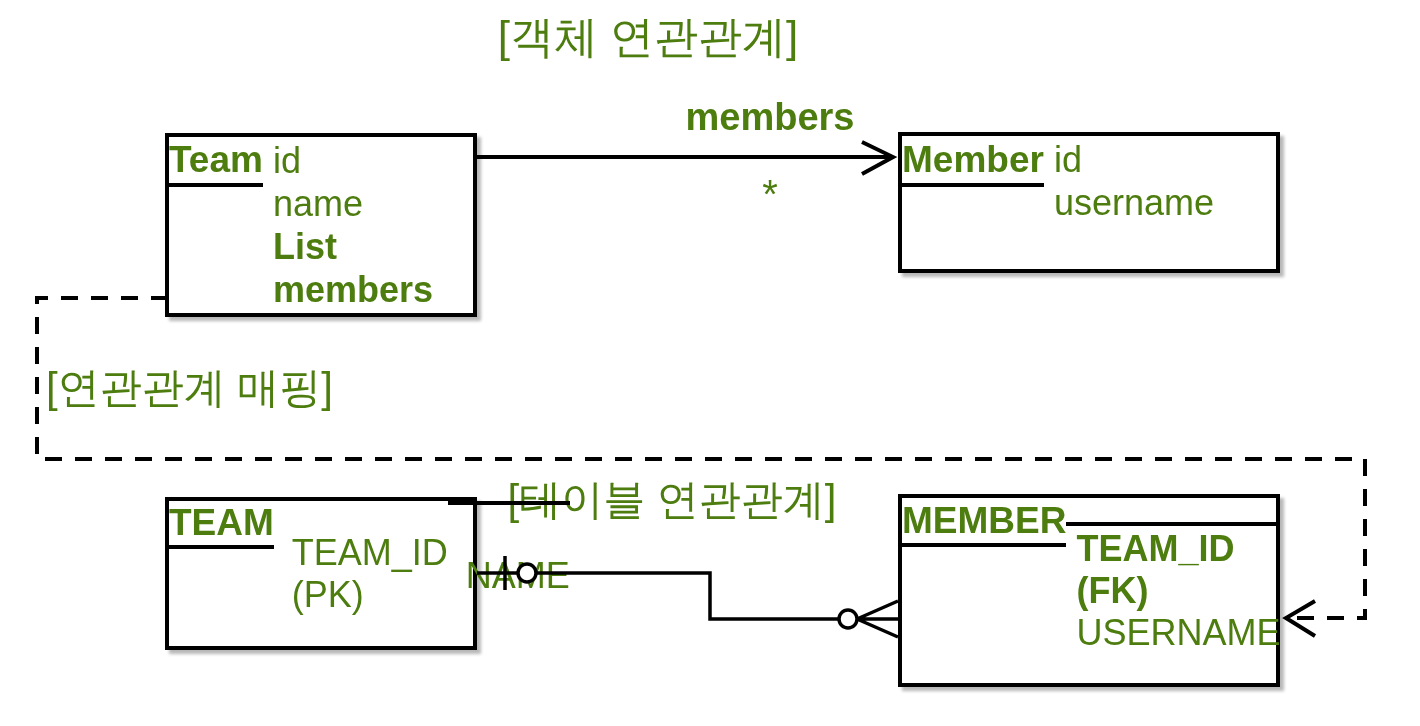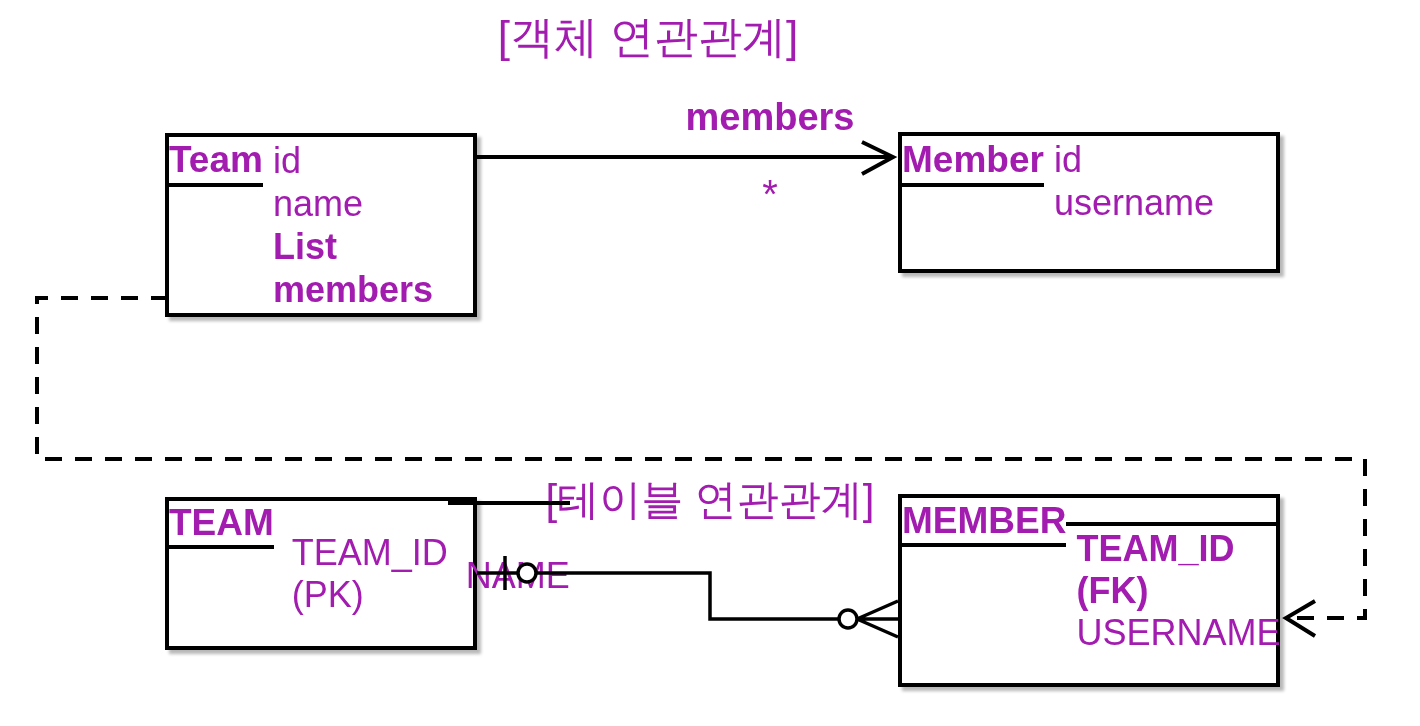--- a/index.html
+++ b/index.html
@@ -3,36 +3,36 @@
 <meta charset="utf-8">
 <style>
   * { box-sizing: border-box; }
   html, body { margin: 0; padding: 0; background: #ffffff; }
   .stage {
     position: relative;
     width: 1420px;
     height: 726px;
     background: #ffffff;
     font-family: "Liberation Sans", "DejaVu Sans", sans-serif;
-    color: #a21caf;
+    color: #4d7c0f;
     overflow: hidden;
   }
   .overlay {
     position: absolute;
     left: 0; top: 0;
     width: 1420px; height: 726px;
     pointer-events: none;
     z-index: 3;
   }
   .label { position: absolute; white-space: nowrap; z-index: 2; }
   .title-top   { left: 448px; top: 8px;   width: 400px; text-align: center; font-size: 44px; }
   .assoc-label { left: 620px; top: 96px;  width: 300px; text-align: center; font-size: 38px; font-weight: bold; }
   .assoc-mult  { left: 745px; top: 172px; width: 50px;  text-align: center; font-size: 40px; }
   .mapping-title { left: 46px; top: 360px; font-size: 42px; }
-  .table-title { left: 540px; top: 472px; width: 340px; text-align: center; font-size: 42px; }
+  .table-title { left: 502px; top: 472px; width: 340px; text-align: center; font-size: 42px; }
 
   .box {
     position: absolute;
     background: #ffffff;
     border: 4px solid #000000;
     box-shadow: 4px 4px 3px rgba(0,0,0,0.28);
     z-index: 2;
     display: flex;
     flex-direction: row;
   }
@@ -104,20 +104,21 @@
       <line x1="505" y1="556" x2="505" y2="590"></line>
       <circle cx="527" cy="573" r="9" fill="#ffffff"></circle>
       <circle cx="848" cy="619" r="9" fill="#ffffff"></circle>
       <path d="M857,619 L898,601 M857,619 L898,619 M857,619 L898,637"></path>
     </g>
   </svg>
 
   <div class="label title-top">[객체 연관관계]</div>
   <div class="label assoc-label">members</div>
   <div class="label assoc-mult">*</div>
+  <div class="label mapping-title">[연관관계 매핑]</div>
   <div class="label table-title">[테이블 연관관계]</div>
 
   <div class="box uml-team">
     <div class="box-title">Team</div>
     <div class="box-body">
       <div>id</div>
       <div>name</div>
       <div class="bold">List members</div>
     </div>
   </div>

